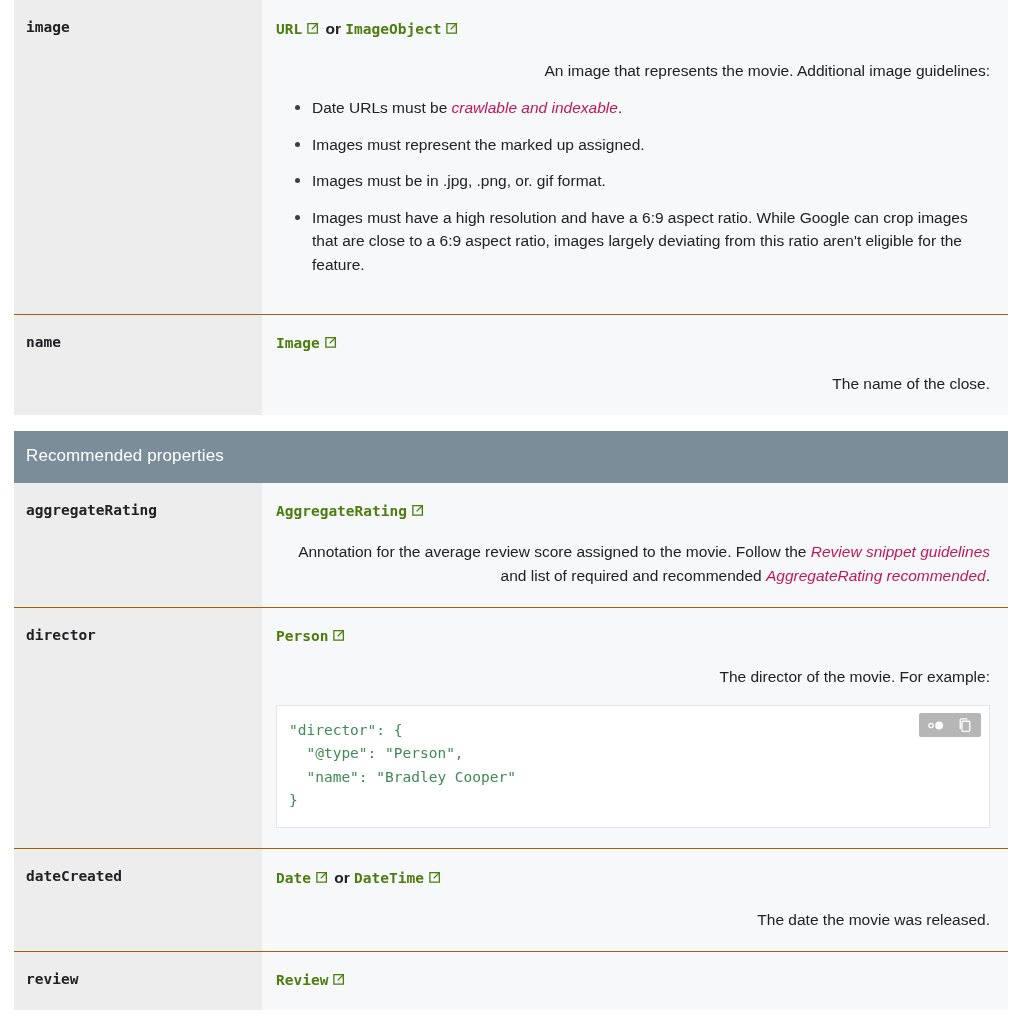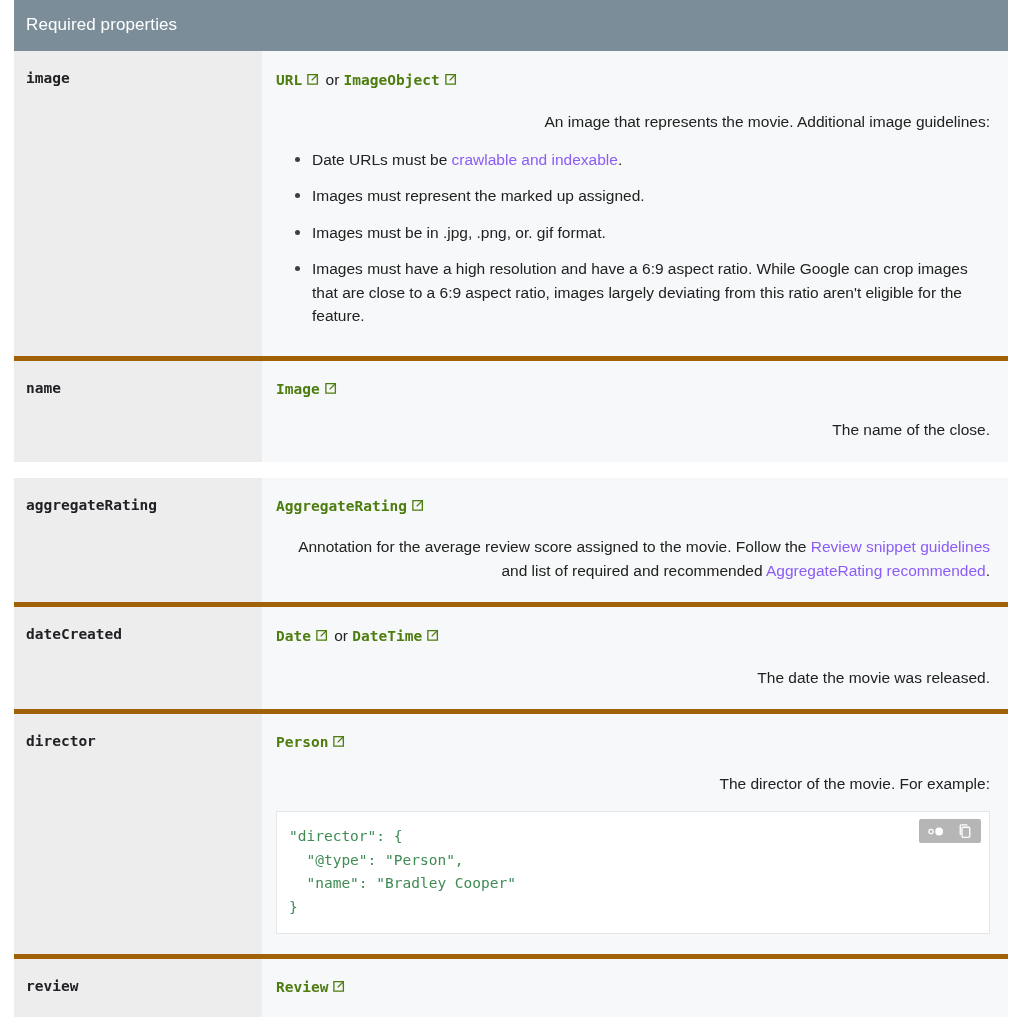--- a/index.html
+++ b/index.html
@@ -27,21 +27,21 @@
     color: #ffffff;
     font-size: 17px;
     font-weight: 400;
     text-align: left;
     padding: 15px 12px 16px 12px;
     letter-spacing: .1px;
     line-height: 1.2;
   }
 
   .prop-row > td {
-    border-top: 5px solid #a16207;
+    border-top: 1px solid #a16207;
     vertical-align: top;
     padding: 0;
   }
   .prop-row:first-of-type > td { border-top: none; }
 
   td.name-cell {
     width: 248px;
     background: #ededee;
     padding: 17px 12px 20px 12px;
     font-family: "DejaVu Sans Mono", "Liberation Mono", monospace;
@@ -63,48 +63,48 @@
     font-size: 14.5px;
     font-weight: 700;
     color: #3d82d6;
     margin: 2px 0 0 0;
     line-height: 1.4;
     white-space: nowrap;
   }
   .type-line .sep {
     color: #212121;
     font-family: "Liberation Sans", sans-serif;
-    font-weight: 400;
+    font-weight: 700;
     font-size: 15.5px;
   }
   a.type-link { color: #4d7c0f; text-decoration: none; }
   .ext-icon {
     display: inline-block;
     width: 15px; height: 15px;
     vertical-align: -2px;
     margin-left: 3px; margin-right: 1px;
   }
   .ext-icon svg { display: block; }
 
   p.desc { margin: 19px 0 0 0; text-align: right; }
   p.desc:first-child { margin-top: 0; }
-  a.inline-link { color: #8b5cf6; text-decoration: none; }
+  a.inline-link { color: #be185d; text-decoration: none; font-style: italic; }
 
   ul.guidelines {
     margin: 14px 0 0 0;
     padding-left: 36px;
     list-style: none;
   }
   ul.guidelines li {
     position: relative;
     margin-bottom: 13px;
     line-height: 1.52;
     padding-right: 6px;
   }
-  ul.guidelines li:last-child { margin-bottom: 8px; }
+  ul.guidelines li:last-child { margin-bottom: 17px; }
   ul.guidelines li::before {
     content: "";
     position: absolute;
     left: -17px; top: 9px;
     width: 5px; height: 5px;
     background: #3c4043;
     border-radius: 50%;
   }
 
   .code-wrap {
@@ -135,21 +135,20 @@
   }
   .action-btn { display: flex; align-items: center; cursor: pointer; }
   .action-btn svg { display: block; }
 </style>
 </head>
 <body>
 
 <div class="page">
   <div id="tables-root">
       <table class="prop-table">
-        <caption class="table-caption">Required properties</caption>
         <tbody>
           <tr class="prop-row">
             <td class="name-cell">image</td>
             <td class="desc-cell">
               <div class="type-line"><a class="type-link" href="#"><span>URL</span><span class="ext-icon"><svg viewBox="0 0 24 24" width="15" height="15" fill="none" stroke="currentColor" stroke-width="2.1" stroke-linecap="square">
                       <path d="M13.5 4.2H4.6v15.2h15.2v-8.7"></path>
                       <path d="M11.4 12.6 19.7 4.3"></path>
                       <path d="M14.2 4.3h5.5v5.5"></path>
                     </svg></span></a><span class="sep"> or </span><a class="type-link" href="#"><span>ImageObject</span><span class="ext-icon"><svg viewBox="0 0 24 24" width="15" height="15" fill="none" stroke="currentColor" stroke-width="2.1" stroke-linecap="square">
                       <path d="M13.5 4.2H4.6v15.2h15.2v-8.7"></path>
@@ -172,45 +171,31 @@
                       <path d="M13.5 4.2H4.6v15.2h15.2v-8.7"></path>
                       <path d="M11.4 12.6 19.7 4.3"></path>
                       <path d="M14.2 4.3h5.5v5.5"></path>
                     </svg></span></a></div>
               <p class="desc"><span>The name of the close.</span></p>
             </td>
           </tr>
         </tbody>
       </table>
       <table class="prop-table">
+        <caption class="table-caption">Recommended properties</caption>
         <tbody>
           <tr class="prop-row">
             <td class="name-cell">aggregateRating</td>
             <td class="desc-cell">
               <div class="type-line"><a class="type-link" href="#"><span>AggregateRating</span><span class="ext-icon"><svg viewBox="0 0 24 24" width="15" height="15" fill="none" stroke="currentColor" stroke-width="2.1" stroke-linecap="square">
                       <path d="M13.5 4.2H4.6v15.2h15.2v-8.7"></path>
                       <path d="M11.4 12.6 19.7 4.3"></path>
                       <path d="M14.2 4.3h5.5v5.5"></path>
                     </svg></span></a></div>
               <p class="desc"><span>Annotation for the average review score assigned to the movie. Follow the </span><a class="inline-link" href="#">Review snippet guidelines</a><span> and list of required and recommended </span><a class="inline-link" href="#">AggregateRating recommended</a><span>.</span></p>
-            </td>
-          </tr>
-          <tr class="prop-row">
-            <td class="name-cell">dateCreated</td>
-            <td class="desc-cell">
-              <div class="type-line"><a class="type-link" href="#"><span>Date</span><span class="ext-icon"><svg viewBox="0 0 24 24" width="15" height="15" fill="none" stroke="currentColor" stroke-width="2.1" stroke-linecap="square">
-                      <path d="M13.5 4.2H4.6v15.2h15.2v-8.7"></path>
-                      <path d="M11.4 12.6 19.7 4.3"></path>
-                      <path d="M14.2 4.3h5.5v5.5"></path>
-                    </svg></span></a><span class="sep"> or </span><a class="type-link" href="#"><span>DateTime</span><span class="ext-icon"><svg viewBox="0 0 24 24" width="15" height="15" fill="none" stroke="currentColor" stroke-width="2.1" stroke-linecap="square">
-                      <path d="M13.5 4.2H4.6v15.2h15.2v-8.7"></path>
-                      <path d="M11.4 12.6 19.7 4.3"></path>
-                      <path d="M14.2 4.3h5.5v5.5"></path>
-                    </svg></span></a></div>
-              <p class="desc"><span>The date the movie was released.</span></p>
             </td>
           </tr>
           <tr class="prop-row">
             <td class="name-cell">director</td>
             <td class="desc-cell">
               <div class="type-line"><a class="type-link" href="#"><span>Person</span><span class="ext-icon"><svg viewBox="0 0 24 24" width="15" height="15" fill="none" stroke="currentColor" stroke-width="2.1" stroke-linecap="square">
                       <path d="M13.5 4.2H4.6v15.2h15.2v-8.7"></path>
                       <path d="M11.4 12.6 19.7 4.3"></path>
                       <path d="M14.2 4.3h5.5v5.5"></path>
                     </svg></span></a></div>
@@ -231,20 +216,35 @@
                   </span>
                 </div>
                 <pre class="code-block">"director": {
   "@type": "Person",
   "name": "Bradley Cooper"
 }</pre>
               </div>
             </td>
           </tr>
           <tr class="prop-row">
+            <td class="name-cell">dateCreated</td>
+            <td class="desc-cell">
+              <div class="type-line"><a class="type-link" href="#"><span>Date</span><span class="ext-icon"><svg viewBox="0 0 24 24" width="15" height="15" fill="none" stroke="currentColor" stroke-width="2.1" stroke-linecap="square">
+                      <path d="M13.5 4.2H4.6v15.2h15.2v-8.7"></path>
+                      <path d="M11.4 12.6 19.7 4.3"></path>
+                      <path d="M14.2 4.3h5.5v5.5"></path>
+                    </svg></span></a><span class="sep"> or </span><a class="type-link" href="#"><span>DateTime</span><span class="ext-icon"><svg viewBox="0 0 24 24" width="15" height="15" fill="none" stroke="currentColor" stroke-width="2.1" stroke-linecap="square">
+                      <path d="M13.5 4.2H4.6v15.2h15.2v-8.7"></path>
+                      <path d="M11.4 12.6 19.7 4.3"></path>
+                      <path d="M14.2 4.3h5.5v5.5"></path>
+                    </svg></span></a></div>
+              <p class="desc"><span>The date the movie was released.</span></p>
+            </td>
+          </tr>
+          <tr class="prop-row">
             <td class="name-cell">review</td>
             <td class="desc-cell">
               <div class="type-line"><a class="type-link" href="#"><span>Review</span><span class="ext-icon"><svg viewBox="0 0 24 24" width="15" height="15" fill="none" stroke="currentColor" stroke-width="2.1" stroke-linecap="square">
                       <path d="M13.5 4.2H4.6v15.2h15.2v-8.7"></path>
                       <path d="M11.4 12.6 19.7 4.3"></path>
                       <path d="M14.2 4.3h5.5v5.5"></path>
                     </svg></span></a></div>
             </td>
           </tr>
         </tbody>

